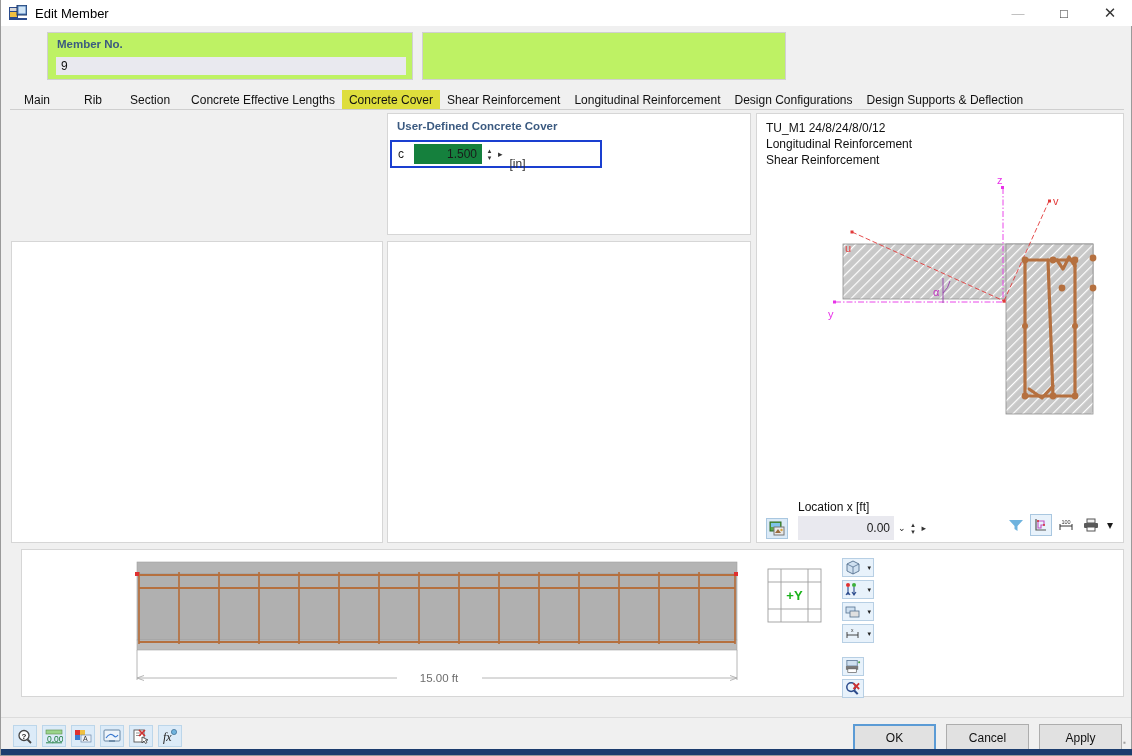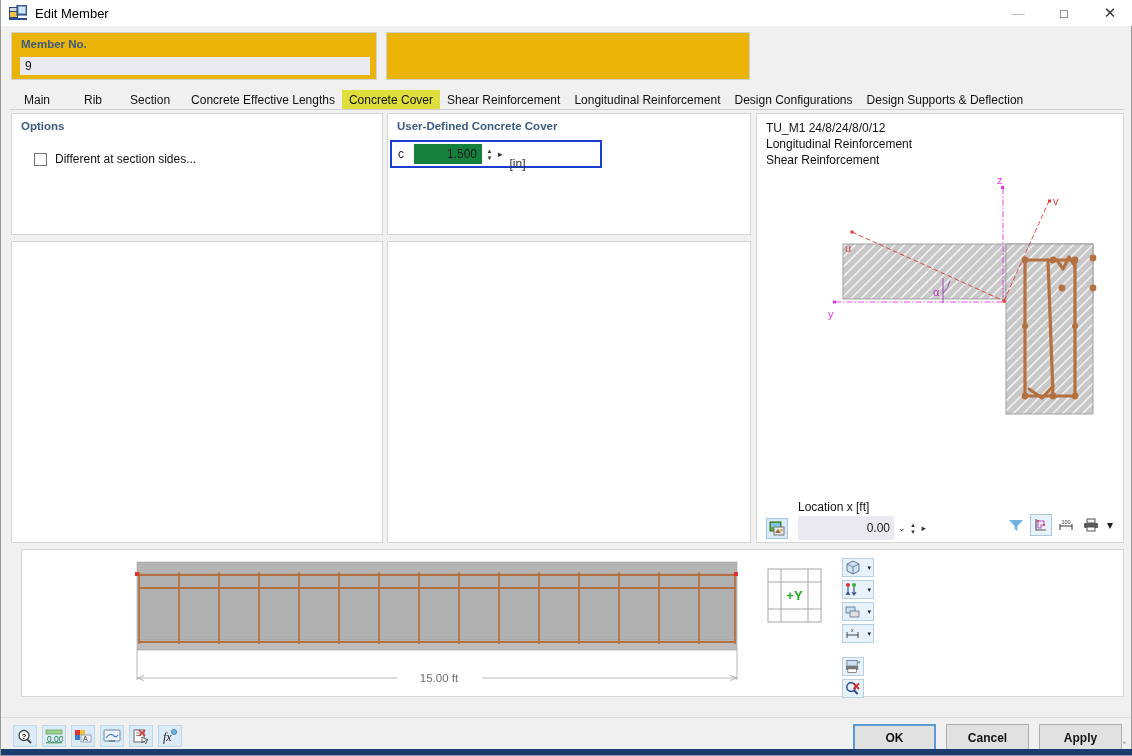--- a/index.html
+++ b/index.html
@@ -39,23 +39,24 @@
     width: 46px; height: 26px;
     display: flex; align-items: center; justify-content: center;
     font-size: 13px; color: #333;
   }
   .win-btn.dis { color: #b9b9b9; }
   .win-btn.close { font-size: 15px; }
 
   
   .hdr {
     position: absolute; top: 32px;
-    background: #eab308;
+    background: #bef264;
     border: 1px solid #d0d0d0;
     height: 48px;
+    margin-left: 36px;
   }
   .hdr-label {
     position: absolute; top: 5px; left: 9px;
     font-size: 11.5px; font-weight: bold; color: #3b5a80;
   }
   .hdr-field {
     position: absolute; left: 8px; top: 24px;
     height: 18px; background: #e9e9ef;
     display: flex; align-items: center;
     padding-left: 5px; font-size: 12px; color: #111;
@@ -214,21 +215,21 @@
   .ftool {
     width: 24px; height: 22px; background: #dcebf8;
     border: 1px solid #bcd6ea;
     display: flex; align-items: center; justify-content: center;
   }
   .fbtns { position: absolute; right: 9px; top: 6px; display: flex; gap: 10px; }
   .fbtn {
     width: 83px; height: 27px;
     background: #e1e1e1; border: 1px solid #adadad;
     display: flex; align-items: center; justify-content: center;
-    font-size: 12px; color: #111; font-weight: bold;
+    font-size: 12px; color: #111;
   }
   .fbtn.primary { background: #e1e1e1; border: 2px solid #5b9bd5; }
   .statusbar {
     position: absolute; left: 0; bottom: 0;
     width: 1132px; height: 6px; background: #1b3c6e;
   }
   .grip {
     position: absolute; right: 5px; bottom: 8px;
     font-size: 8px; color: #a0a0a0;
   }
@@ -272,27 +273,20 @@
     <div class="tab sp">Section</div>
     <div class="tab">Concrete Effective Lengths</div>
     <div class="tab active">Concrete Cover</div>
     <div class="tab">Shear Reinforcement</div>
     <div class="tab">Longitudinal Reinforcement</div>
     <div class="tab">Design Configurations</div>
     <div class="tab">Design Supports &amp; Deflection</div>
   </div>
   <div class="tabline"></div>
 
-  <div class="panel" id="p-options">
-    <div class="panel-title">Options</div>
-    <div class="chk-row">
-      <span class="chk-box"></span>
-      <span class="chk-lbl">Different at section sides...</span>
-    </div>
-  </div>
 
   <div class="panel" id="p-cover">
     <div class="panel-title">User-Defined Concrete Cover</div>
     <div class="cover-field">
       <span class="cover-name">c</span>
       <span class="cover-input">1.500</span>
       <span class="spin">
         <span>▴</span>
         <span>▾</span>
       </span>

